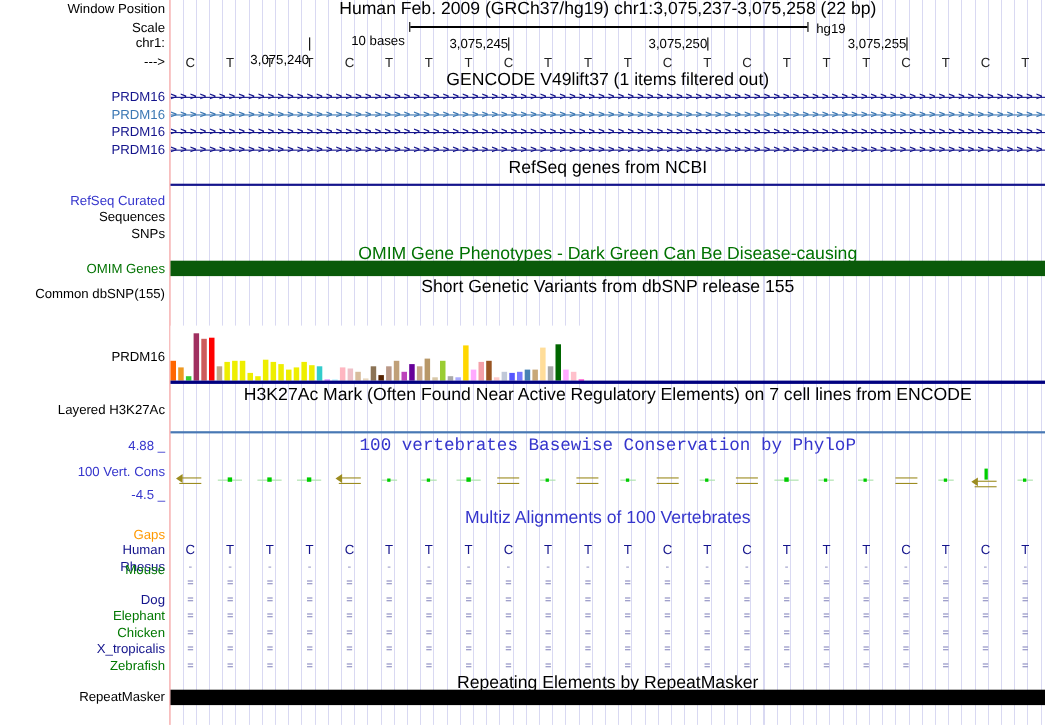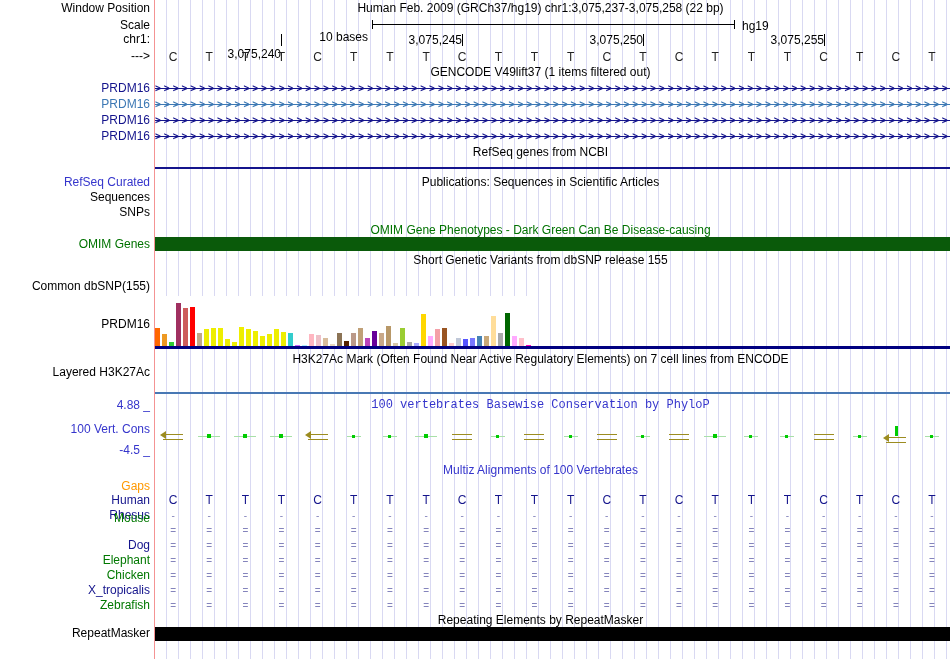--- a/index.html
+++ b/index.html
@@ -2,21 +2,21 @@
 <html><head>
 <meta charset="utf-8">
 <style>
   html,body{margin:0;padding:0;background:#fff;}
   #page{position:relative;width:950px;height:659px;background:#fff;overflow:hidden;
         font-family:"Liberation Sans",sans-serif;color:#000;}
   #gridlines{position:absolute;left:155px;top:0;width:795px;height:659px;
     background:repeating-linear-gradient(90deg,transparent 0px,transparent 11px,#d9d9f2 11px,#d9d9f2 12px);z-index:0;}
   #window-edge{position:absolute;left:154px;top:0;width:1px;height:659px;background:#f49393;z-index:1;}
   .lbl{position:absolute;left:0;width:150px;text-align:right;font-size:12px;height:13px;line-height:13px;z-index:3;white-space:nowrap;}
-  .title{position:absolute;left:143px;width:795px;text-align:center;font-size:12px;height:13px;line-height:13px;z-index:3;white-space:nowrap;}
+  .title{position:absolute;left:155px;width:795px;text-align:center;font-size:16px;height:13px;line-height:13px;z-index:3;white-space:nowrap;}
   .blue{color:#3535cc;}
   .green-t{color:#007200;}
   .track-label{position:absolute;left:0;width:150px;text-align:right;font-size:12px;height:13px;line-height:13px;z-index:3;white-space:nowrap;}
   
   #scale-line{position:absolute;left:372px;top:20px;width:361px;height:9px;z-index:3;
     border-left:1px solid #000;border-right:1px solid #000;
     background:linear-gradient(to bottom,transparent 4px,#000 4px,#000 5px,transparent 5px);}
   #scale-text{position:absolute;right:582px;top:30px;font-size:12px;z-index:3;}
   #assembly{position:absolute;left:742px;top:19px;font-size:12px;z-index:3;}
   #ruler-row{position:absolute;left:0;top:33px;width:950px;height:13px;z-index:3;}
@@ -107,30 +107,29 @@
       <span class="base">C</span>
       <span class="base">T</span>
     </div>
 
   <div class="title" style="top:66px;">GENCODE V49lift37 (1 items filtered out)</div>
 
   <div class="title" style="top:146px;">RefSeq genes from NCBI</div>
   <div class="lbl blue" style="top:176px;">RefSeq Curated</div>
   <div id="refseq-line"></div>
 
-  <div class="title" style="top:176px;">Publications: Sequences in Scientific Articles</div>
   <div class="lbl" style="top:191px;">Sequences</div>
   <div class="lbl" style="top:206px;">SNPs</div>
 
   <div class="title green-t" style="top:224px;">OMIM Gene Phenotypes - Dark Green Can Be Disease-causing</div>
   <div class="lbl green-t" style="top:238px;">OMIM Genes</div>
   <div id="omim-bar"></div>
 
   <div class="title" style="top:254px;">Short Genetic Variants from dbSNP release 155</div>
-  <div class="lbl" style="top:280px;">Common dbSNP(155)</div>
+  <div class="lbl" style="top:261px;">Common dbSNP(155)</div>
 
   <div class="lbl" style="top:318px;">PRDM16</div>
   <div id="gtex-bg"></div>
   <div id="gtex-bars">
       <div class="gtex-bar" style="left: 0px; height: 18px; background: rgb(255, 102, 0);"></div>
       <div class="gtex-bar" style="left: 7px; height: 12px; background: rgb(238, 153, 34);"></div>
       <div class="gtex-bar" style="left: 14px; height: 4px; background: rgb(51, 204, 51);"></div>
       <div class="gtex-bar" style="left: 21px; height: 43px; background: rgb(160, 48, 96);"></div>
       <div class="gtex-bar" style="left: 28px; height: 38px; background: rgb(205, 92, 92);"></div>
       <div class="gtex-bar" style="left: 35px; height: 39px; background: rgb(255, 0, 0);"></div>

